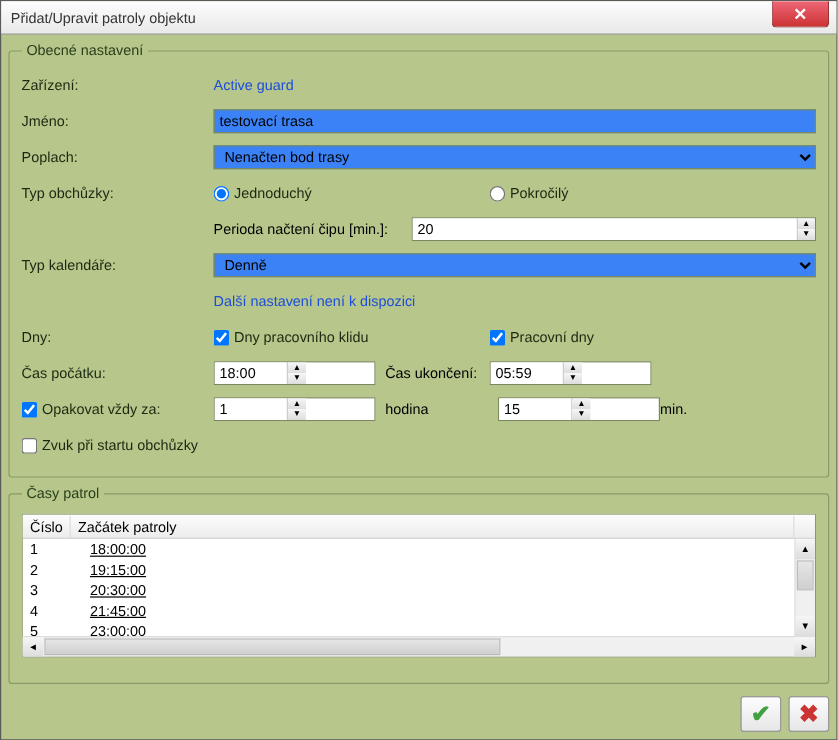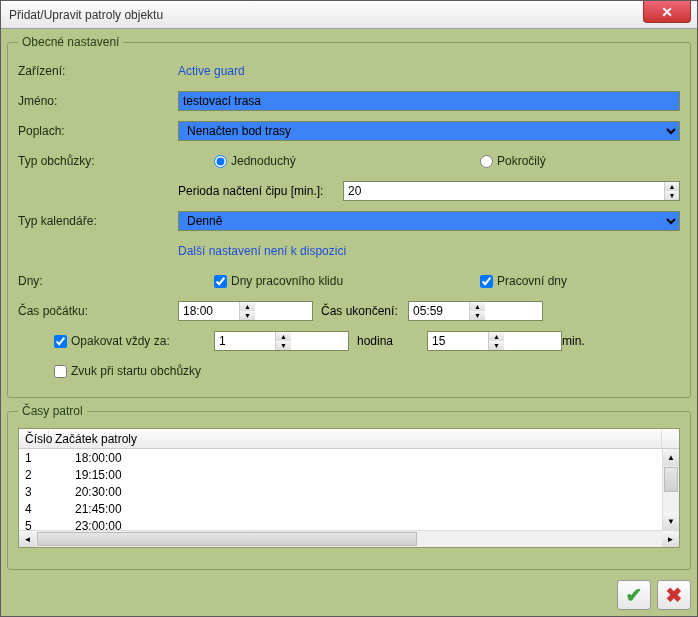--- a/index.html
+++ b/index.html
@@ -77,21 +77,20 @@
     border: 1px solid #7a8a5a;
     background: #3b82f6;
   }
   input[type=text].wide, select.wide {
     flex:1;
   }
   .static-val { color:#1d4ed8; }
   .radio-lbl, .check-lbl {
     display:flex; align-items:center; gap:4px;
     color:#1a2a10;
-    margin-left:36px;
   }
   input[type=radio], input[type=checkbox] { margin:0; }
   .spinner {
     display:inline-flex;
     border:1px solid #7a8a5a;
     background:#fff;
     height:20px;
     align-items:stretch;
   }
   .spinner input {
@@ -122,31 +121,31 @@
     background: linear-gradient(#fdfdfd,#ececec);
     border-bottom:1px solid #ccc;
     height:20px;
     align-items:center;
   }
   .thead .th {
     padding:2px 6px;
     border-right:1px solid #ddd;
     font-size:12px;
   }
-  .th.num { width:30px; }
+  .th.num { width:40px; }
   .th.start { flex:1; }
   .tbody {
     flex:1;
     overflow:hidden;
     position:relative;
   }
   .tbody .tr { display:flex; height:17px; align-items:center; }
   .tbody .td { padding:0 6px; }
   .td.num { width:50px; }
-  .td.start { flex:1; }
+  .td.start { flex:1;text-decoration:underline; }
   .vscroll {
     position:absolute; right:0; top:0; bottom:0; width:17px;
     background:#f0f0f0; border-left:1px solid #ddd;
     display:flex; flex-direction:column;
   }
   .vscroll .sbtn { height:17px; background:linear-gradient(#f6f6f6,#ddd); font-size:8px; display:flex;align-items:center;justify-content:center;}
   .vscroll .thumb { flex:0 0 25px; background:linear-gradient(#e6e6e6,#cfcfcf); border:1px solid #bbb; margin:1px;}
   .vscroll .track { flex:1; }
   .hscroll {
     height:17px; background:#f0f0f0; border-top:1px solid #ddd;
@@ -279,21 +278,21 @@
           <input type="checkbox" checked="" style="">
           <span>Opakovat vždy za:</span>
         </label>
         <div class="spinner" style="width:135px">
           <input value="1" style="">
           <div class="arrows">
             <button>▲</button>
             <button>▼</button>
           </div>
         </div>
-        <div style="width:78px; padding-left:8px">hodina</div>
+        <div style="width:102px; padding-left:8px">hodina</div>
         <div class="spinner" style="width:135px">
           <input value="15" style="">
           <div class="arrows">
             <button>▲</button>
             <button>▼</button>
           </div>
         </div>
         <div style="padding-left:0">min.</div>
       </div>
 

